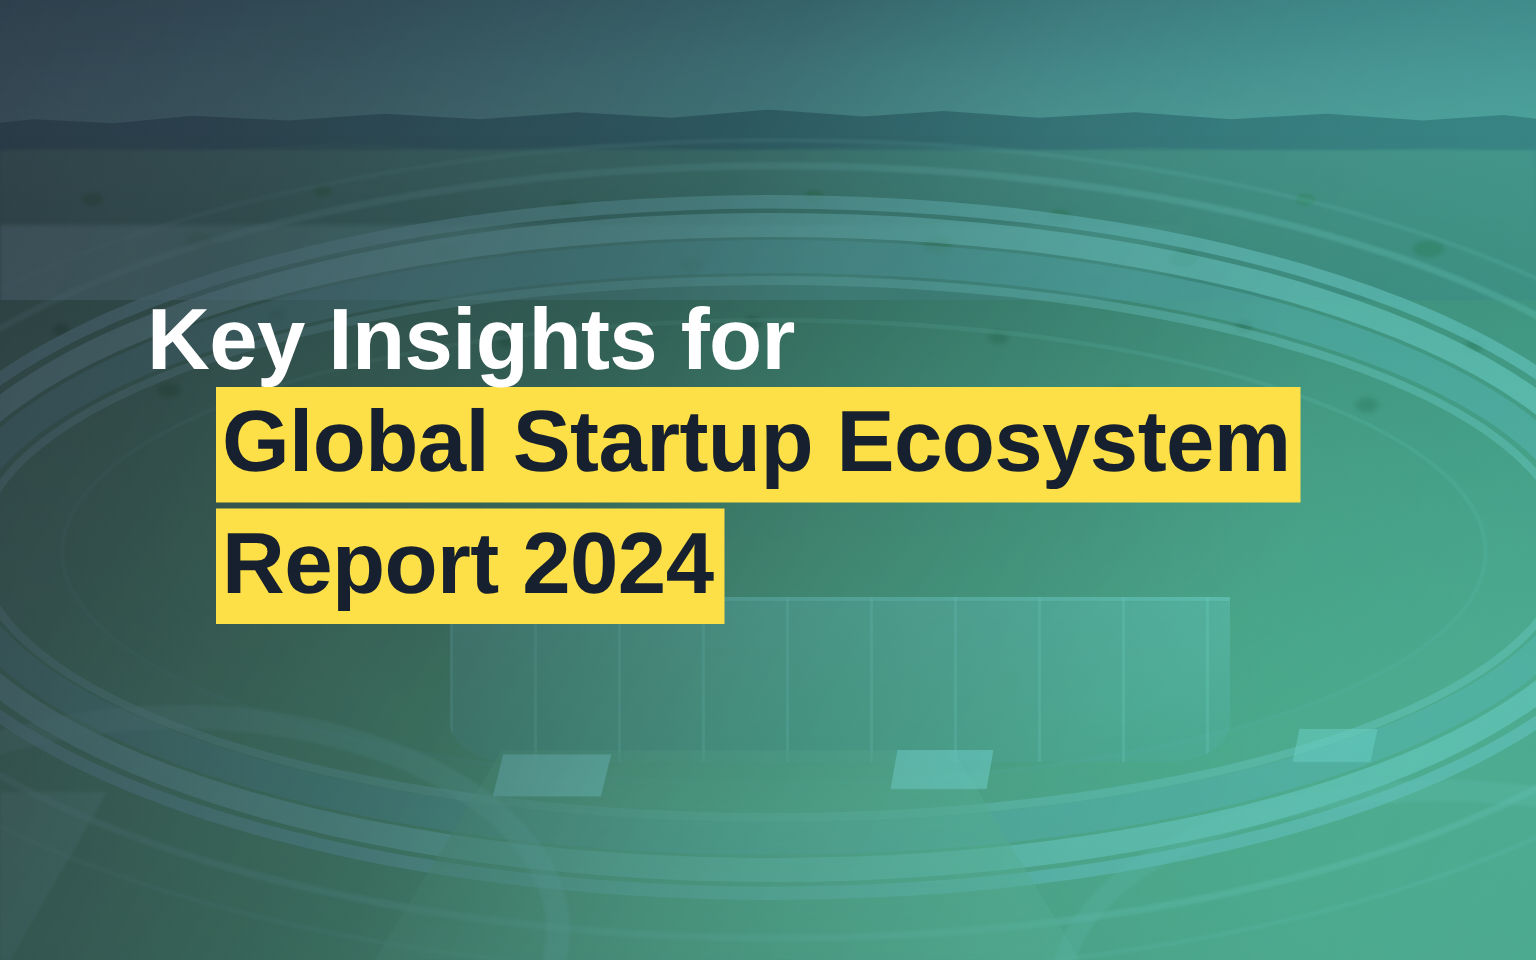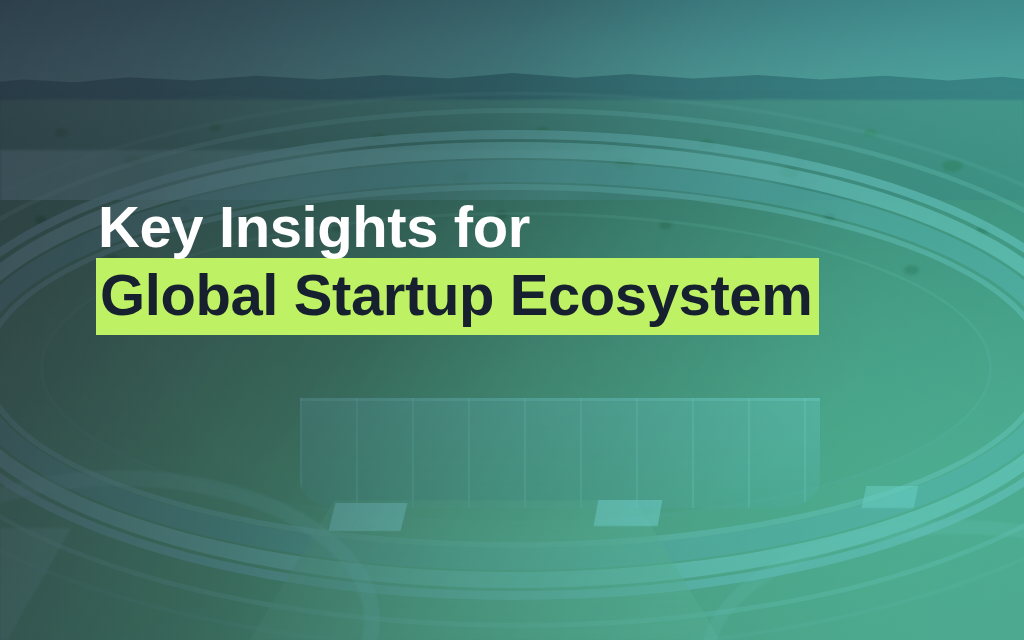--- a/index.html
+++ b/index.html
@@ -261,24 +261,25 @@
     line-height:62px;
     letter-spacing:-0.4px;
     white-space:nowrap;
   }
   .line-plain {
     color:#ffffff;
     padding-left:2px;
   }
   .line-hl {
     color:#16202e;
-    background:#bef264;
+    background:#fde047;
     padding:6px 7px 9px 4px;
     margin-bottom:4px;
     width:max-content;
+    margin-left:48px;
   }
   .line-hl.last { margin-bottom:0; }
 </style>
 </head>
 <body>
 
 <div class="hero">
 
   <div class="photo">
     <div class="sky"></div>
@@ -310,15 +311,16 @@
     <div class="pavilion-3"></div>
   </div>
 
   <div class="duotone"></div>
   <div class="duotone-lift"></div>
   <div class="vignette"></div>
 
   <div class="headline">
     <span class="line line-plain">Key Insights for</span>
     <span class="line line-hl">Global Startup Ecosystem</span>
+    <span class="line line-hl last">Report 2024</span>
   </div>
 
 </div>
 
 </body></html>

